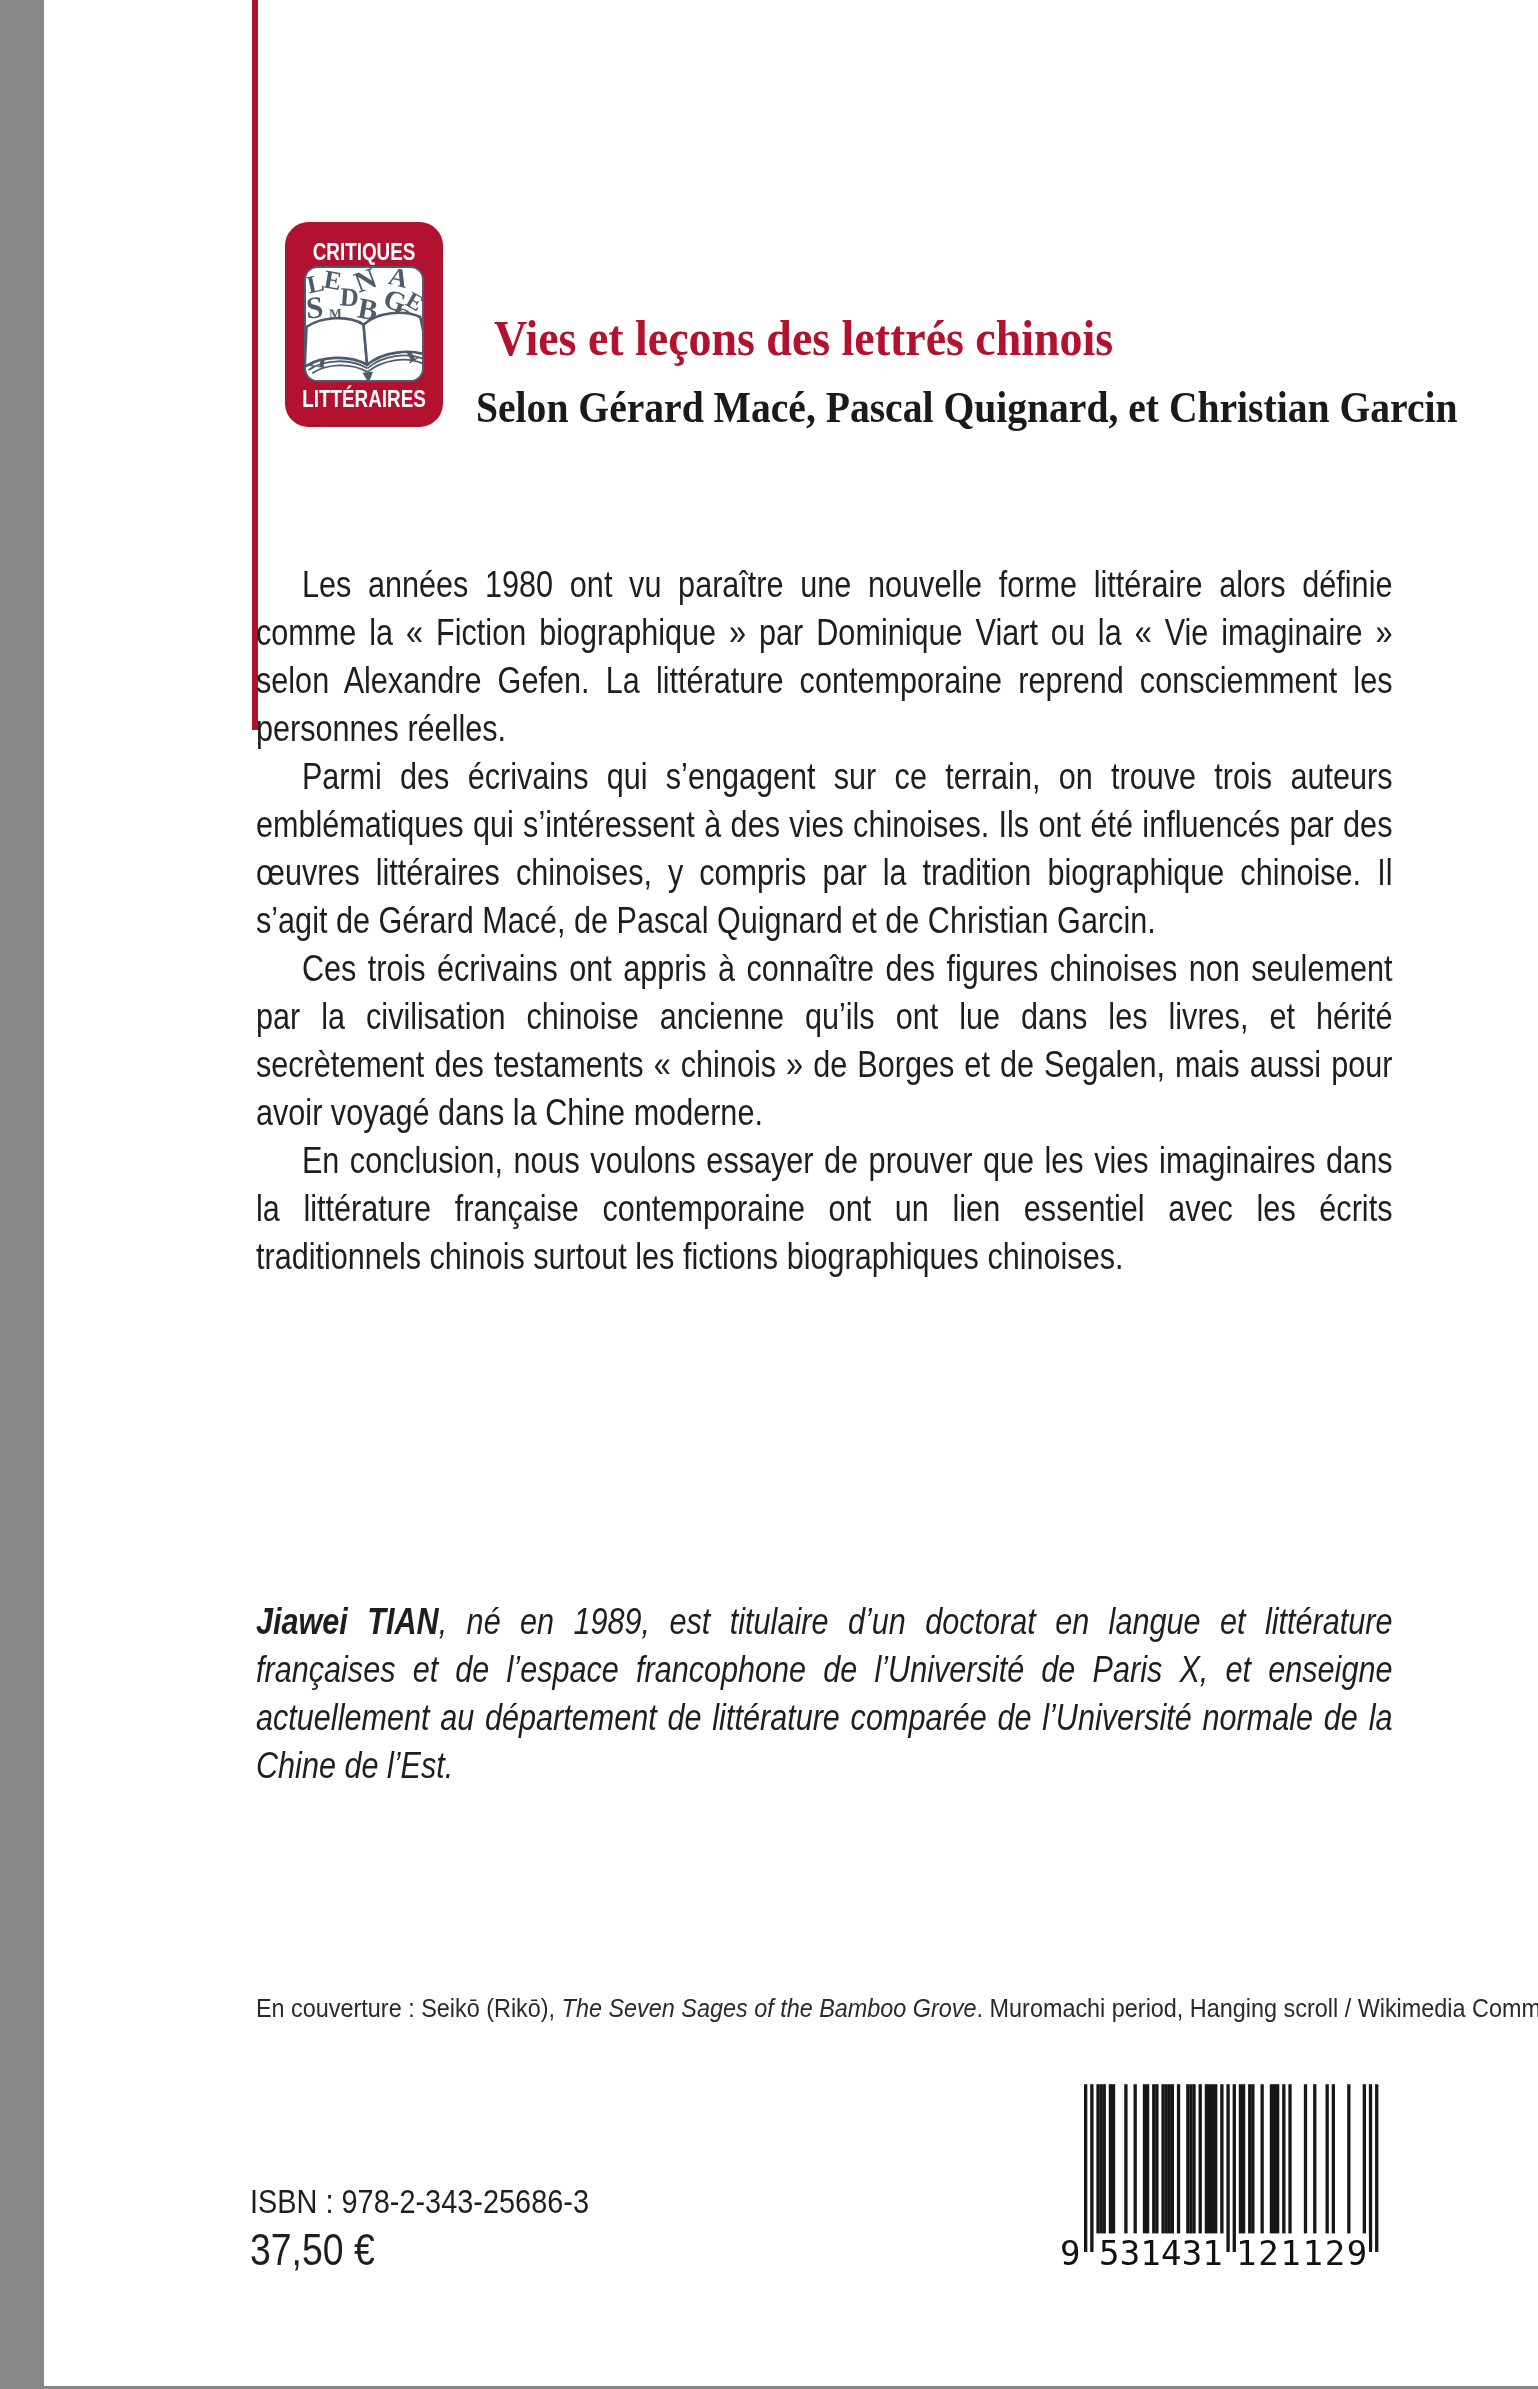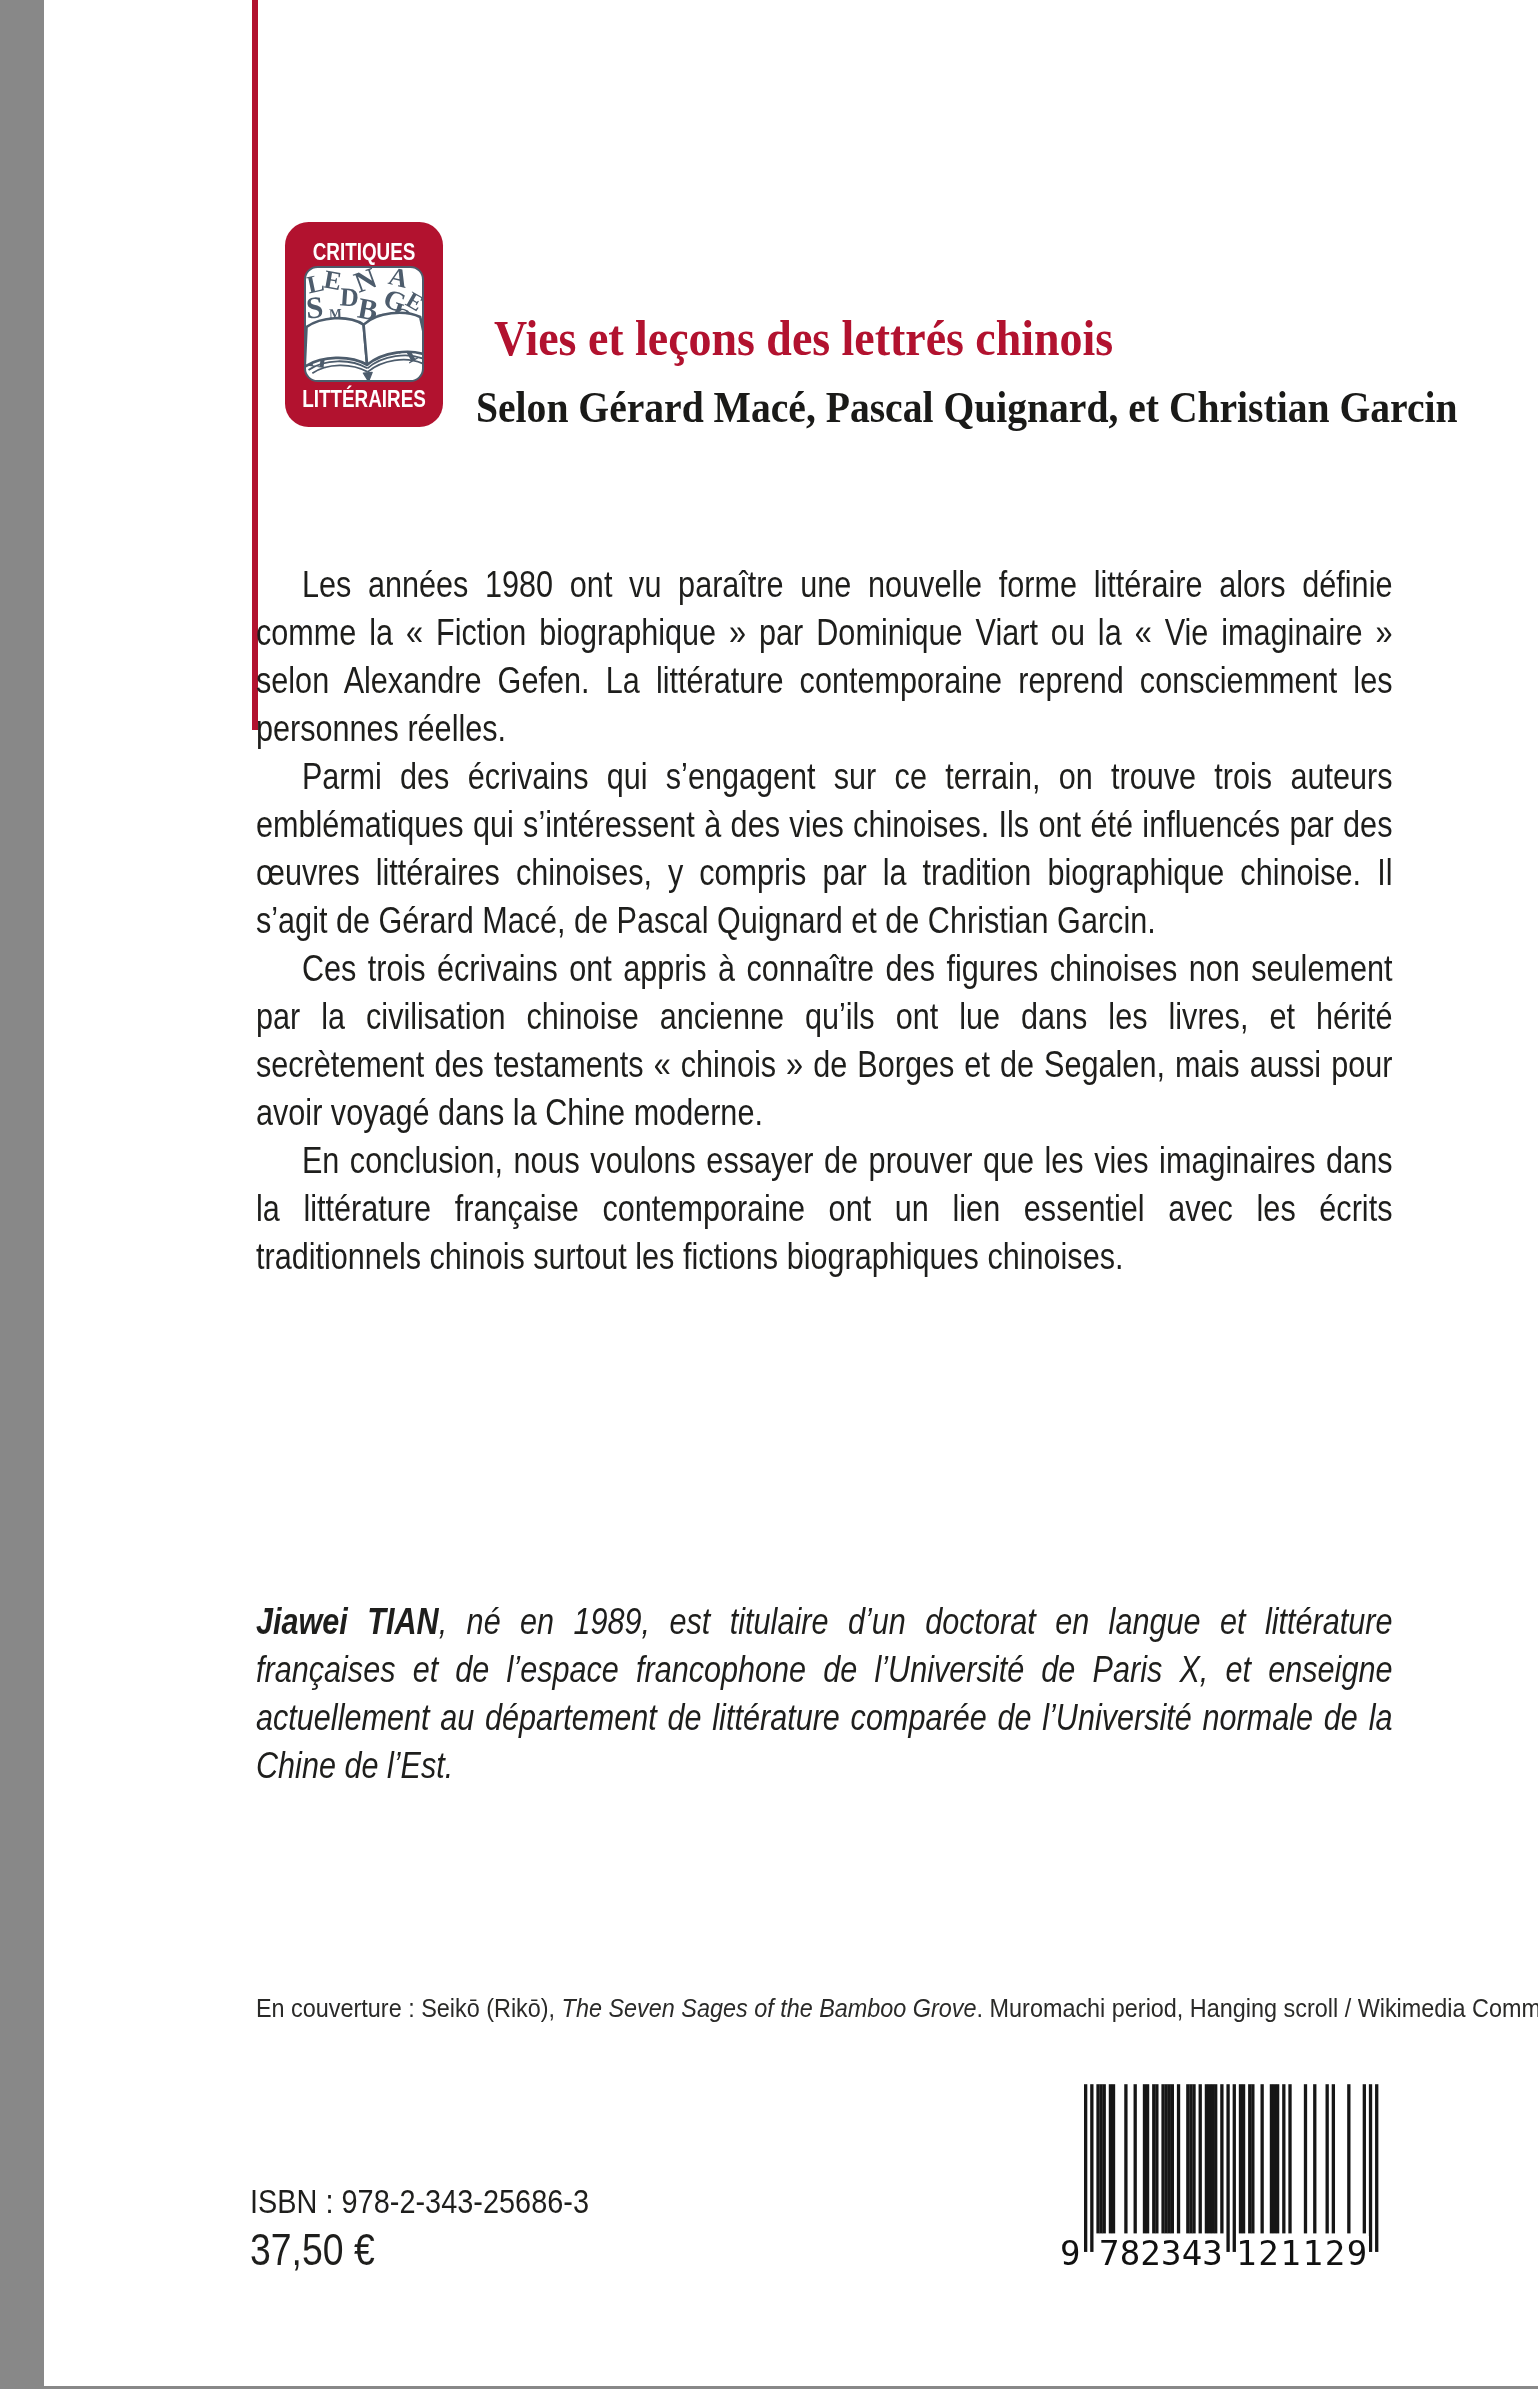--- a/index.html
+++ b/index.html
@@ -208,18 +208,18 @@
         <rect x="260.83" y="0" width="3.92" height="177"></rect>
         <rect x="271.85" y="0" width="3.92" height="177"></rect>
         <rect x="286.55" y="0" width="3.92" height="177"></rect>
         <rect x="293.89" y="0" width="3.92" height="177"></rect>
         <rect x="312.26" y="0" width="3.92" height="177"></rect>
         <rect x="330.63" y="0" width="3.92" height="177"></rect>
         <rect x="337.98" y="0" width="3.92" height="199"></rect>
         <rect x="345.33" y="0" width="3.92" height="199"></rect>
       </svg>
     <div class="bc-digit bc-first">9</div>
-    <div class="bc-group bc-left">782343</div>
+    <div class="bc-group bc-left">531431</div>
     <div class="bc-group bc-right">121129</div>
   </div>
 
 </div>
 
 
 </body></html>

